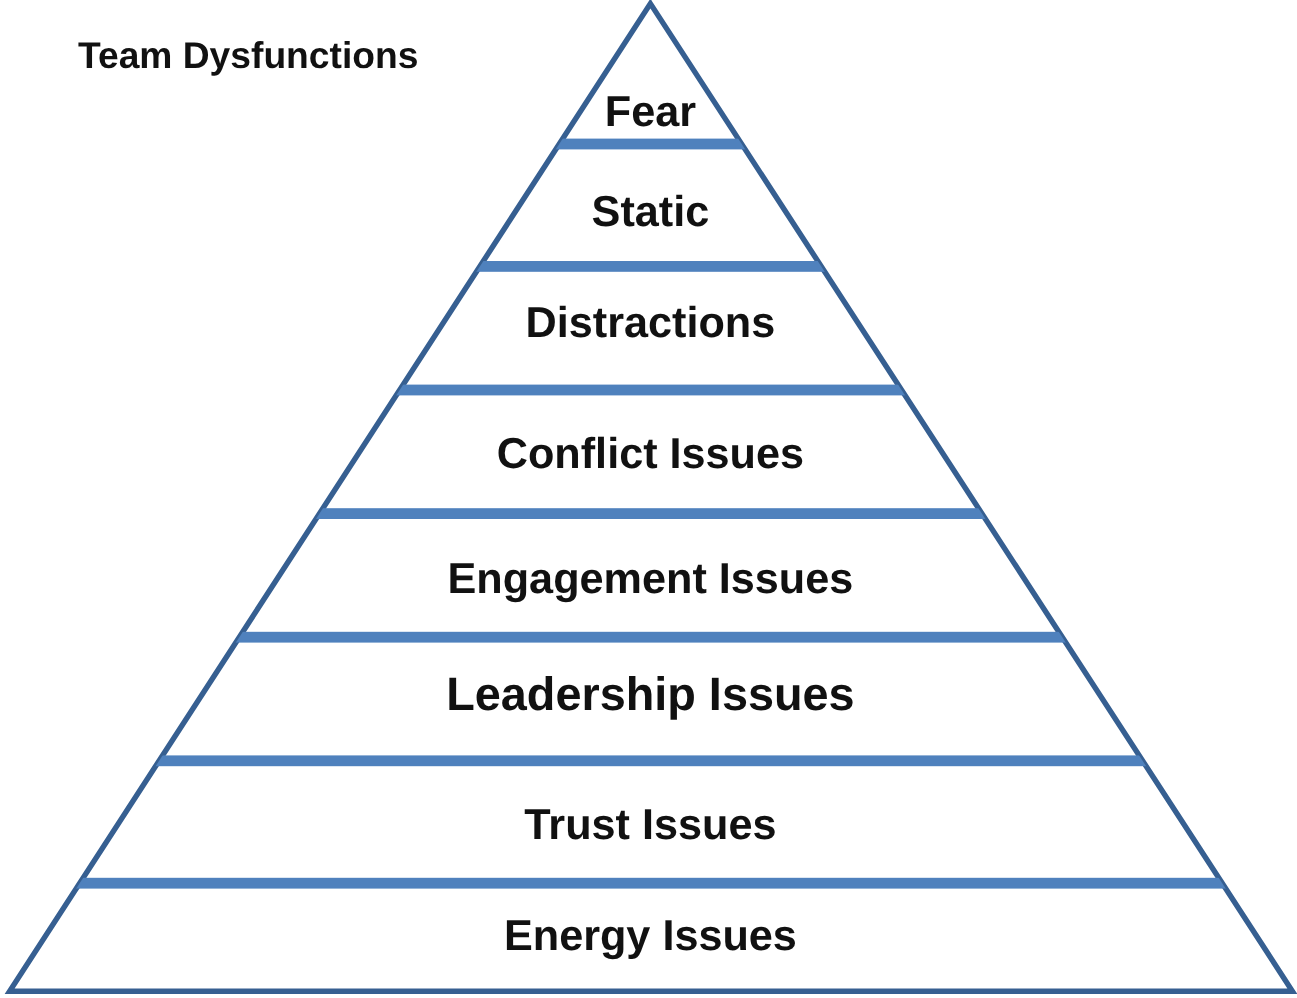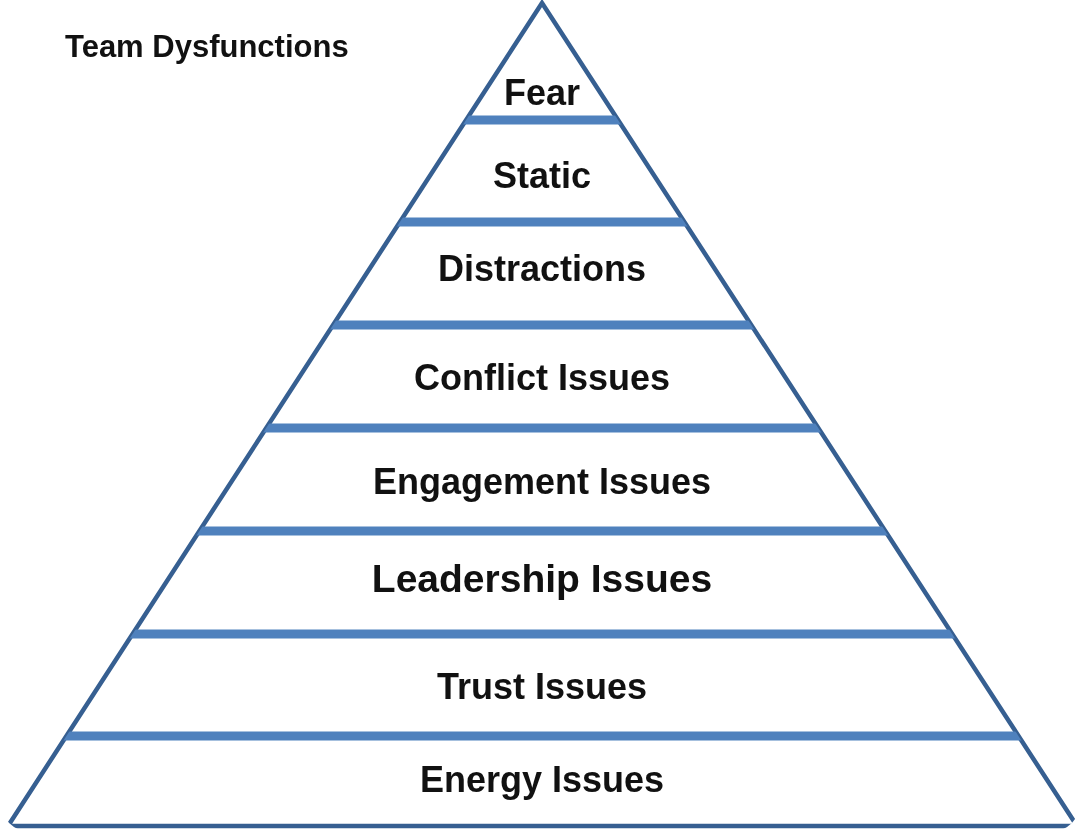--- a/index.html
+++ b/index.html
@@ -7,21 +7,20 @@
     padding: 0;
     background: #ffffff;
   }
   .canvas {
     position: relative;
     width: 1081px;
     height: 832px;
     background: #ffffff;
     overflow: hidden;
     font-family: "Liberation Sans", sans-serif;
-    border-radius: 31px;
   }
   svg { display: block; }
   .diagram-title {
     font-family: "Liberation Sans", sans-serif;
     font-weight: bold;
     font-size: 31px;
     fill: #111111;
   }
   .level-label {
     font-family: "Liberation Sans", sans-serif;

